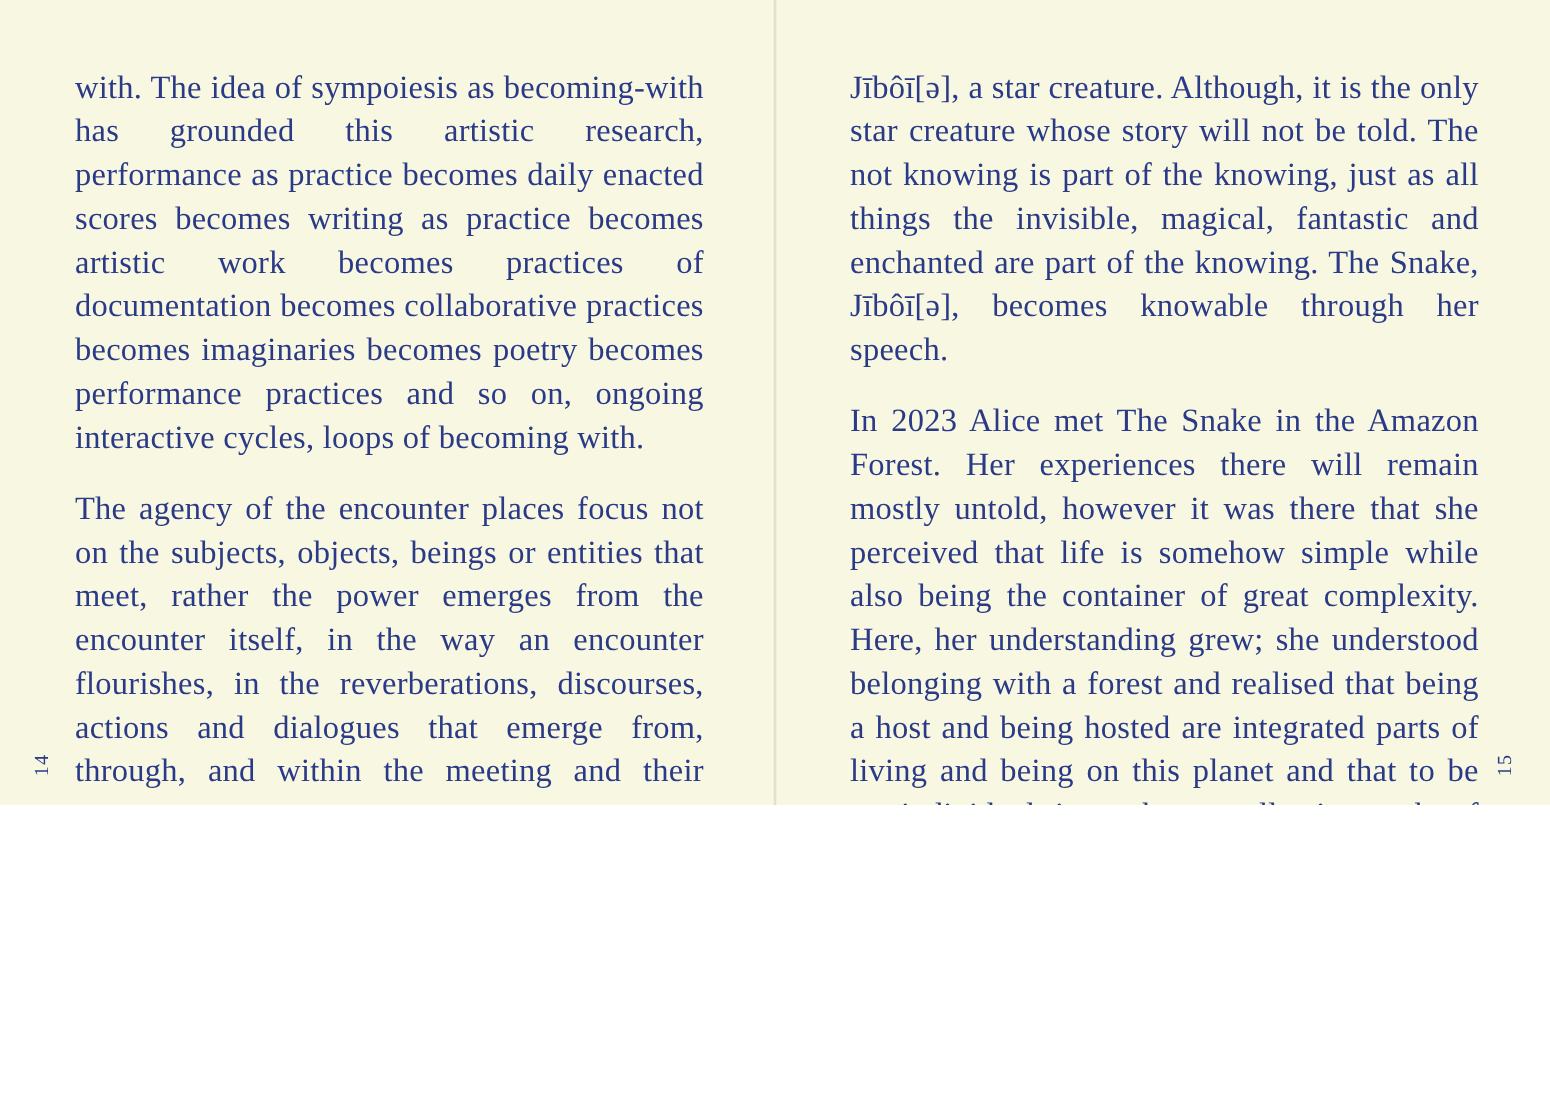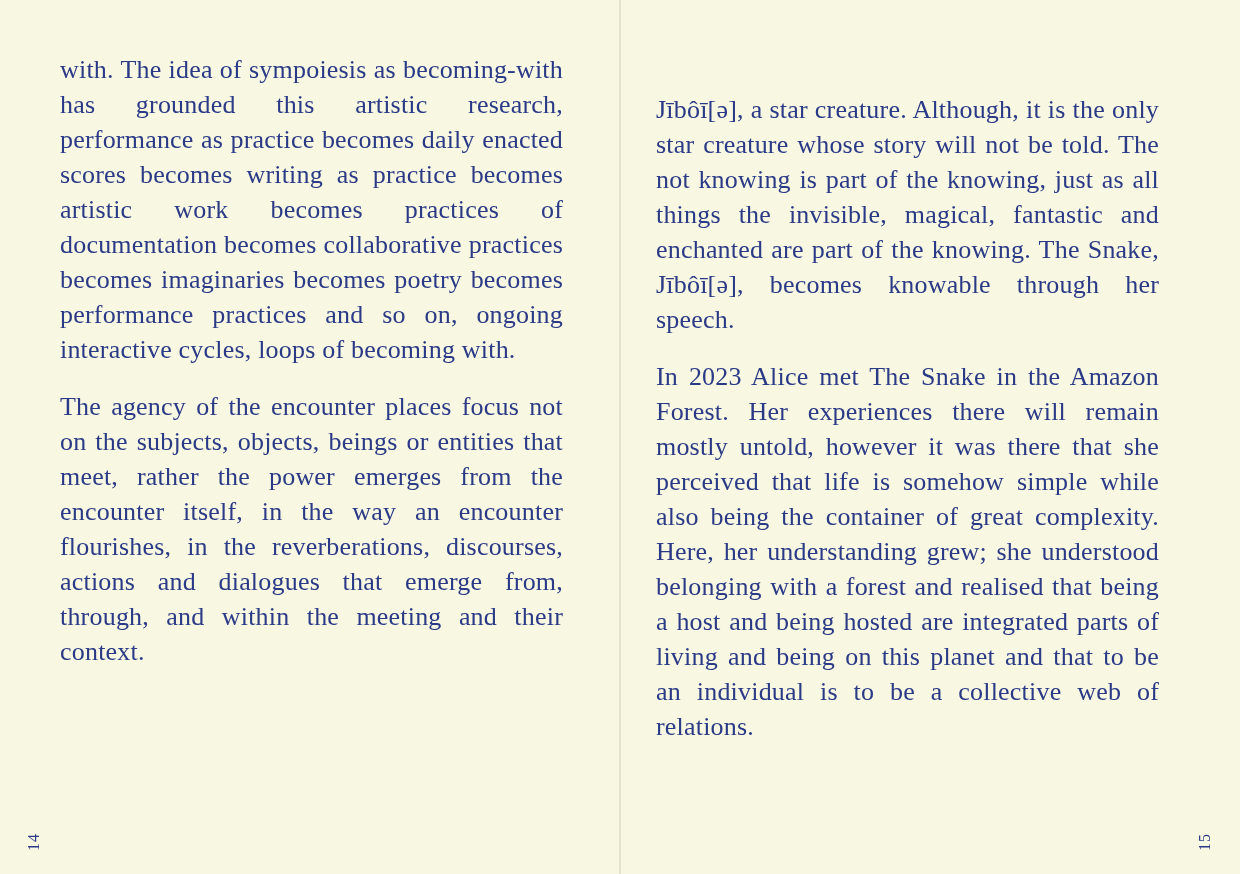--- a/index.html
+++ b/index.html
@@ -8,21 +8,21 @@
     --gutter: #e2e2ca;
   }
   html, body {
     margin: 0;
     padding: 0;
     background: #ffffff;
   }
   .spread {
     position: relative;
     width: 1240px;
-    height: 874px;
+    height: 644px;
     background: var(--paper);
     overflow: hidden;
     font-family: "Liberation Serif", "DejaVu Serif", serif;
     color: var(--ink);
   }
   .gutter-line {
     position: absolute;
     left: 619px;
     top: 0;
     width: 2px;
@@ -32,21 +32,21 @@
   .text-block {
     position: absolute;
     top: 52px;
     width: 503px;
     font-size: 26px;
     line-height: 35px;
     text-align: justify;
     letter-spacing: 0.2px;
   }
   .text-block.left  { left: 60px; }
-  .text-block.right { left: 656px; margin-top: 40px; }
+  .text-block.right { left: 680px; }
   .text-block p { margin: 0; }
   .text-block p + p { margin-top: 22px; }
   .force-justify { text-align-last: justify; }
   .page-num-box {
     position: absolute;
     bottom: 17px;
     width: 30px;
     height: 30px;
     display: flex;
     align-items: center;

